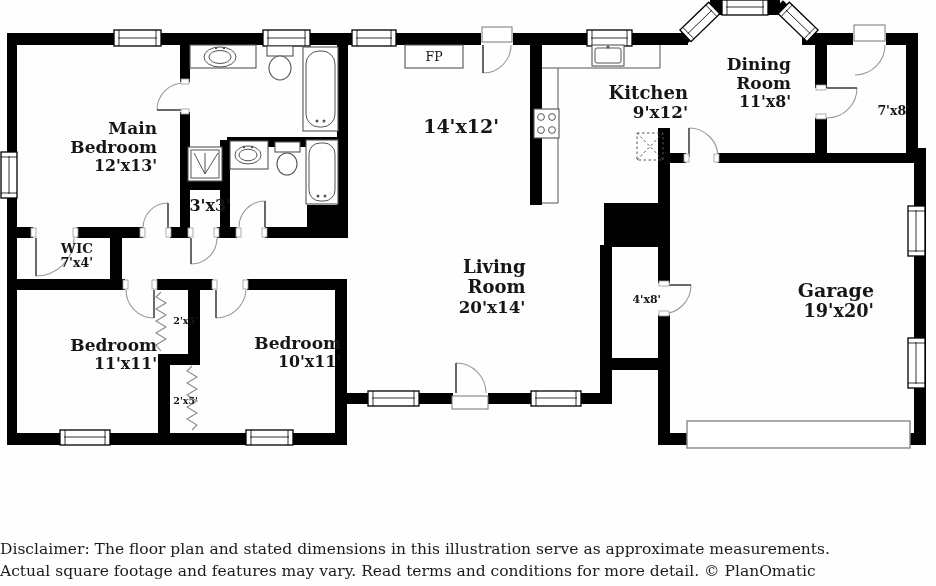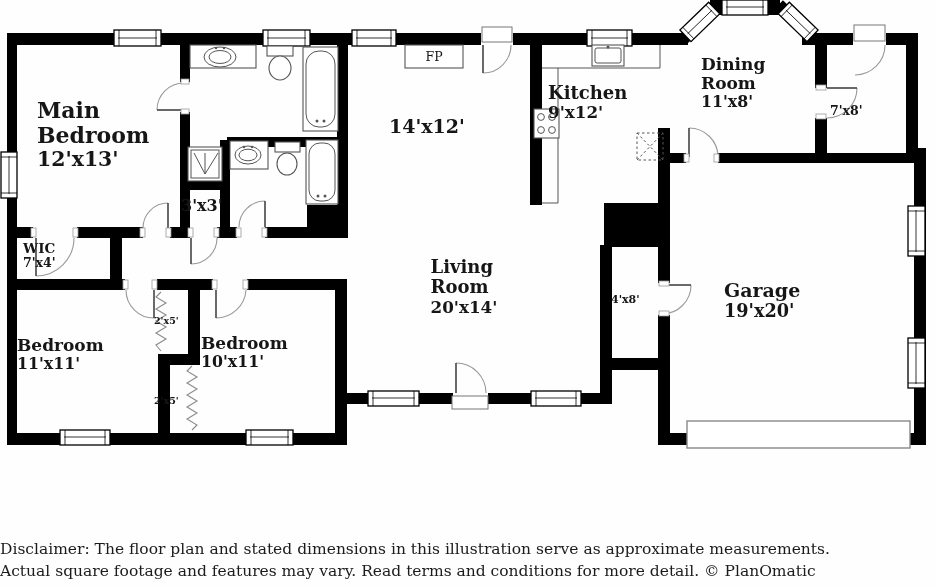--- a/index.html
+++ b/index.html
@@ -15,21 +15,21 @@
   .arc{stroke:var(--arc);stroke-width:1.1;fill:none;}
   .leaf{stroke:#444444;stroke-width:1.6;fill:none;}
   .slab{fill:#ffffff;stroke:#777777;stroke-width:1;}
   .jamb{fill:#ffffff;stroke:#999999;stroke-width:0.8;}
   .fx{stroke:var(--fx);stroke-width:1.1;fill:#ffffff;}
   .fxl{stroke:var(--fx);stroke-width:1;fill:none;}
   .fxdot{fill:var(--fx);stroke:none;}
   .dash{stroke:var(--fx);stroke-width:1;fill:none;stroke-dasharray:2.5,2.5;}
   .rod{stroke:#8a8a8a;stroke-width:1.1;fill:none;}
   .gdoor{fill:#ffffff;stroke:#888888;stroke-width:1.4;}
-  .lbl{position:absolute;transform:translate(-50%,-50%);text-align:left;color:var(--text);
+  .lbl{position:absolute;transform:translate(-50%,-50%);text-align:right;color:var(--text);
        font-weight:bold;line-height:1.13;white-space:normal;}
   .lbl .nm,.lbl .dm{display:block;}
   .lbl .dm{font-size:0.93em;}
   .fp-lbl{position:absolute;transform:translate(-50%,-50%);color:var(--text);font-weight:normal;}
   .disclaimer{position:absolute;left:0;top:538px;width:936px;text-align:left;
               color:#1b1b1b;font-size:15.5px;line-height:1.45;font-family:"DejaVu Serif",serif;}
 </style>
 </head>
 <body>
 
@@ -325,21 +325,21 @@
 
       <g>
           <rect class="gdoor" x="687" y="421" width="223" height="27"></rect>
         </g>
 
       <polyline class="rod" points="161,292 156,297 166,303 156,309 166,315 156,321 166,327 156,333 166,339 156,345 161,351"></polyline>
       <polyline class="rod" points="192,366 187,371 197,377 187,383 197,389 187,395 197,401 187,407 197,413 187,419 197,425 192,430"></polyline>
     </g>
   </svg>
 
-  <div class="lbl" style="left:97px;top:134px;width:120px;font-size:22px">
+  <div class="lbl" style="left:97px;top:147px;width:120px;font-size:17px">
     <span class="nm">Main Bedroom</span>
     <span class="dm">12'x13'</span>
   </div>
   <div class="lbl" style="left:58px;top:256px;width:70px;font-size:13.5px">
     <span class="nm">WIC</span>
     <span class="dm">7'x4'</span>
   </div>
   <div class="lbl" style="left:87px;top:355px;width:140px;font-size:17px">
     <span class="nm">Bedroom</span>
     <span class="dm">11'x11'</span>

